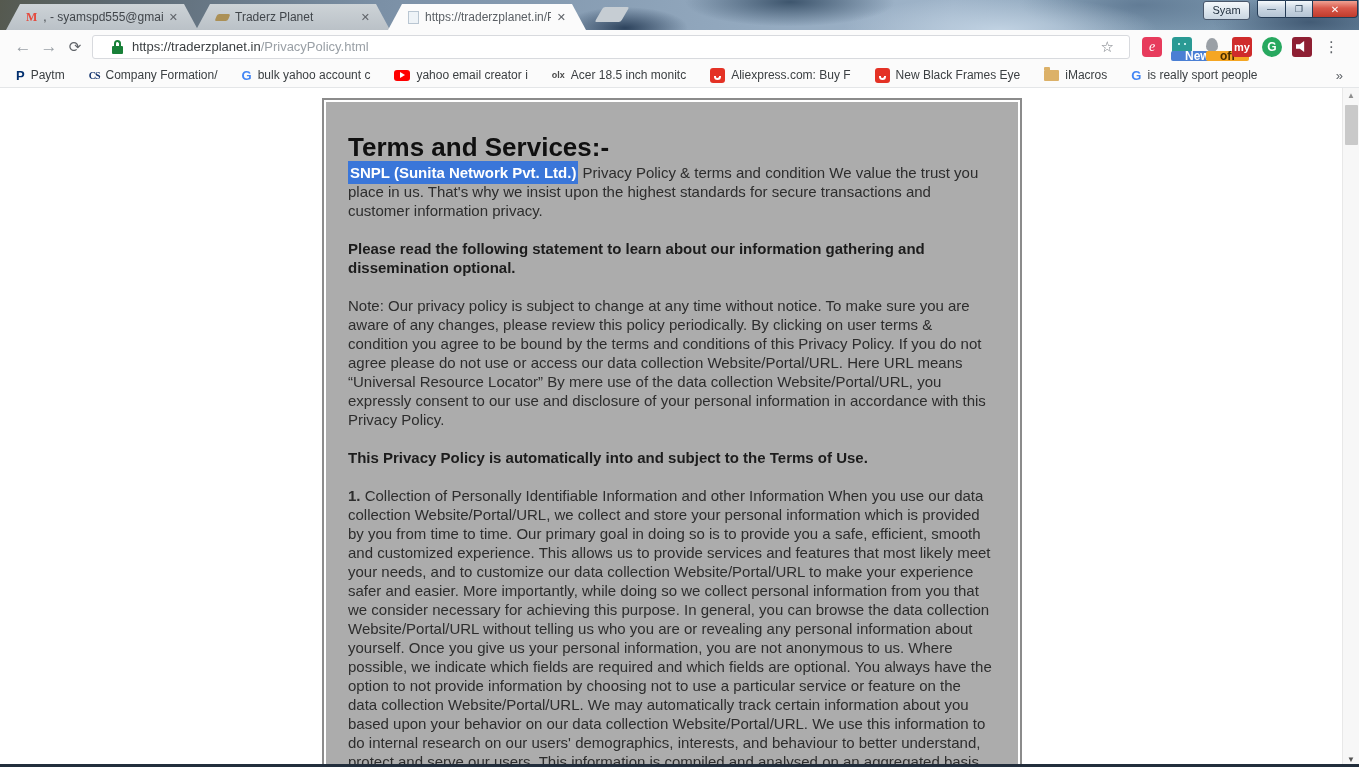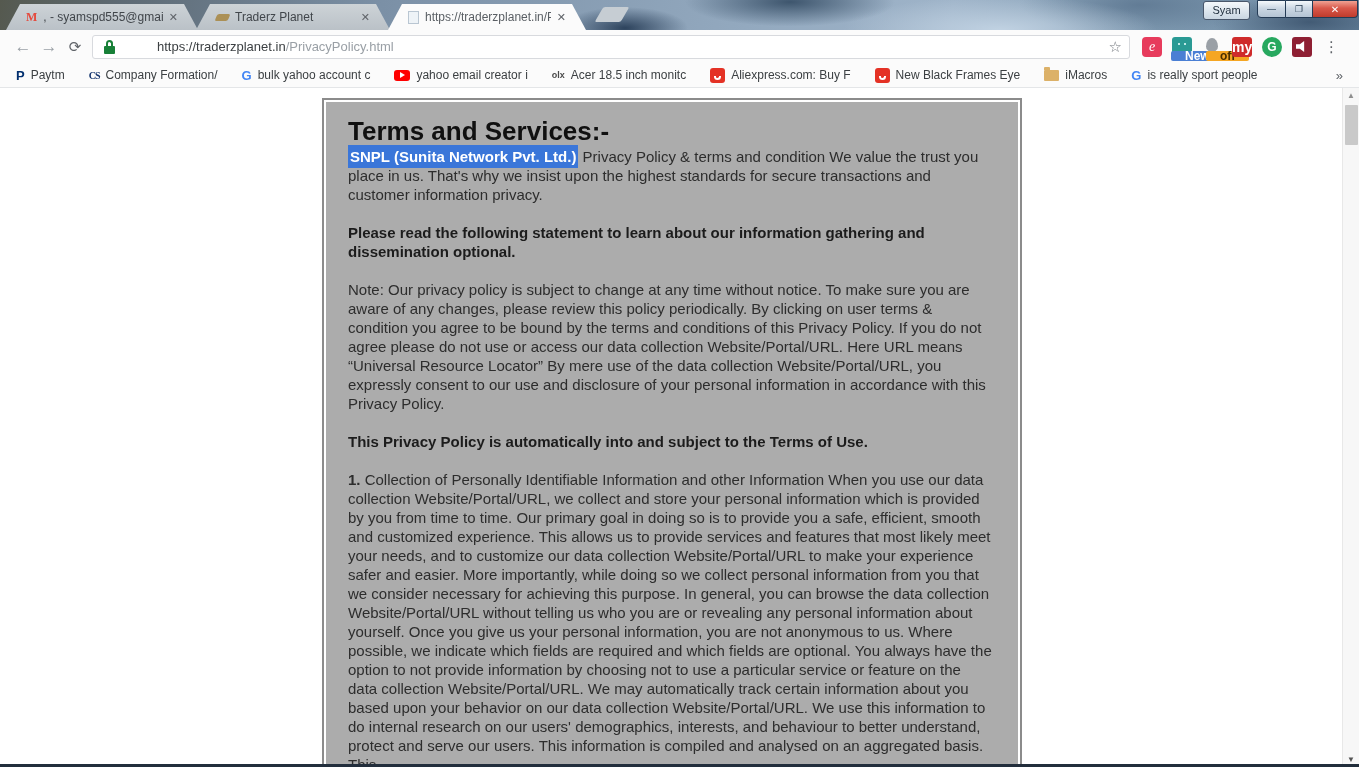--- a/index.html
+++ b/index.html
@@ -39,21 +39,21 @@
   .btn-min { width:29px; background:linear-gradient(#f5f9fc,#cbd7e3 45%,#b4c4d4); border-radius:0 0 0 4px; }
   .btn-restore { width:27px; background:linear-gradient(#f5f9fc,#cbd7e3 45%,#b4c4d4); border-left:none; }
   .btn-close { width:45px; background:linear-gradient(#f0a293,#d9584a 45%,#c03b2c); border-left:none;
                border-radius:0 0 4px 0; color:#fff; font-weight:bold; font-size:10px; }
 
   
   .toolbar { height:33px; background:#fbfbfb; display:flex; align-items:center; padding:0 8px 0 10px; position:relative; z-index:2; }
   .nav-btn { width:26px; text-align:center; font-size:17px; color:#9aa0a6; }
   .nav-btn.reload { color:#606469; font-size:15px; }
   .omnibox { width:1038px; height:24px; margin-left:4px; border:1px solid #d8dade; border-radius:3px;
-             background:#fff; display:flex; align-items:center; padding:0 7px;gap:33px; }
+             background:#fff; display:flex; align-items:center; padding:0 15px; }
   .lock-icon { flex:none; width:11px; height:14px; position:relative; margin-left:4px; }
   .lock-icon .body { position:absolute; bottom:0; left:0; width:11px; height:8px; background:#188038; border-radius:1px; }
   .lock-icon .shackle { position:absolute; top:0; left:2px; width:7px; height:8px;
                         border:2px solid #188038; border-bottom:none; border-radius:4px 4px 0 0; }
   .url-text { font-size:13px; margin-left:9px; white-space:nowrap; }
   .url-host { color:#3c4043; }
   .url-path { color:#9aa0a6; }
   .star-icon { margin-left:auto; font-size:15px; color:#757a80; }
   .extensions { display:flex; align-items:center; gap:10px; margin-left:12px; }
   .ext { position:relative; width:20px; height:20px; flex:none; }
@@ -62,21 +62,21 @@
   .ext-new { background:#2a9a94; border-radius:3px; }
   .ext-new .dots { position:absolute; top:4px; left:4px; width:12px; height:6px;
                    background:radial-gradient(circle 2px at 3px 3px,#bfeae7 60%,transparent 61%),
                               radial-gradient(circle 2px at 9px 3px,#bfeae7 60%,transparent 61%); }
   .badge { position:absolute; left:-1px; bottom:-4px; font-size:12px; line-height:10px; padding:0 14px;
            border-radius:2px; font-weight:bold;margin-top:32px; }
   .badge-new { background:#4a7fd4; color:#fff; }
   .badge-off { background:#f5a623; color:#4a3000; left:4px; }
   .ext-flame .drop { position:absolute; top:1px; left:4px; width:12px; height:14px; background:#9aa0a6;
                      border-radius:50% 50% 50% 50% / 60% 60% 40% 40%; }
-  .ext-my { background:#cf2b2b; border-radius:3px; color:#fff; font-size:14px; font-weight:bold;
+  .ext-my { background:#cf2b2b; border-radius:3px; color:#fff; font-size:11px; font-weight:bold;
             text-align:center; line-height:20px; }
   .ext-gram { background:#27a85f; border-radius:50%; color:#fff; font-size:12px; font-weight:bold;
               text-align:center; line-height:20px; }
   .ext-speaker { background:#8e1f33; border-radius:3px; }
   .ext-speaker .spk { position:absolute; top:4px; left:4px; width:12px; height:12px; background:#fff;
                       clip-path:polygon(0 32%, 32% 32%, 68% 5%, 68% 95%, 32% 68%, 0 68%); }
   .menu-dots { margin-left:12px; font-size:15px; color:#5f6368; letter-spacing:0; }
 
   
   .bookmarks { height:25px; background:#fbfbfb; border-bottom:1px solid #e4e6e8;
@@ -92,21 +92,21 @@
   .fav-ali .smile { width:7px; height:4px; border:2px solid #fff; border-top:none; border-radius:0 0 5px 5px; }
   .fav-folder { width:15px; height:11px; background:#dcb168; border-radius:1px; position:relative; }
   .fav-folder::before { content:''; position:absolute; top:-3px; left:0; width:6px; height:3px; background:#dcb168; border-radius:1px 1px 0 0; }
   .bm-overflow { margin-left:auto; color:#5f6368; font-size:13px; padding-right:6px; }
 
   
   .page { position:relative; height:679px; background:#fff; overflow:hidden; }
   .content-box { position:absolute; left:322px; top:10px; width:700px; height:760px;
                  border:2px solid #8b8b8b; background:#fff; padding:2px; }
   .content-inner { width:100%; height:100%; background:#acacac; padding:4px 26px 0 22px; color:#2d2d2d; }
-  .h1 { font-size:26px; font-weight:bold; color:#101010; margin:10px 0 0; }
+  .h1 { font-size:26px; font-weight:bold; color:#101010; margin:26px 0 0; }
   .h2 { font-size:22px; font-weight:bold; color:#101010; margin:14px 0 12px; }
   .content-inner p { font-size:15px; line-height:19px; margin:0 0 19px; }
   .bold-para { font-weight:bold; color:#1c1c1c; }
   .selection { background:#3a76d9; color:#fff; font-weight:bold; padding:3px 2px; }
   .p5-num { font-weight:bold; }
 
   .scrollbar { position:absolute; right:0; top:0; width:17px; height:100%;
                background:#f7f7f7; border-left:1px solid #e8e8e8; }
   .sb-up { height:16px; text-align:center; font-size:8px; color:#8f8f8f; line-height:16px; }
   .sb-thumb { position:absolute; top:17px; left:2px; width:13px; height:40px; background:#c9c9c9; border-radius:1px; }

